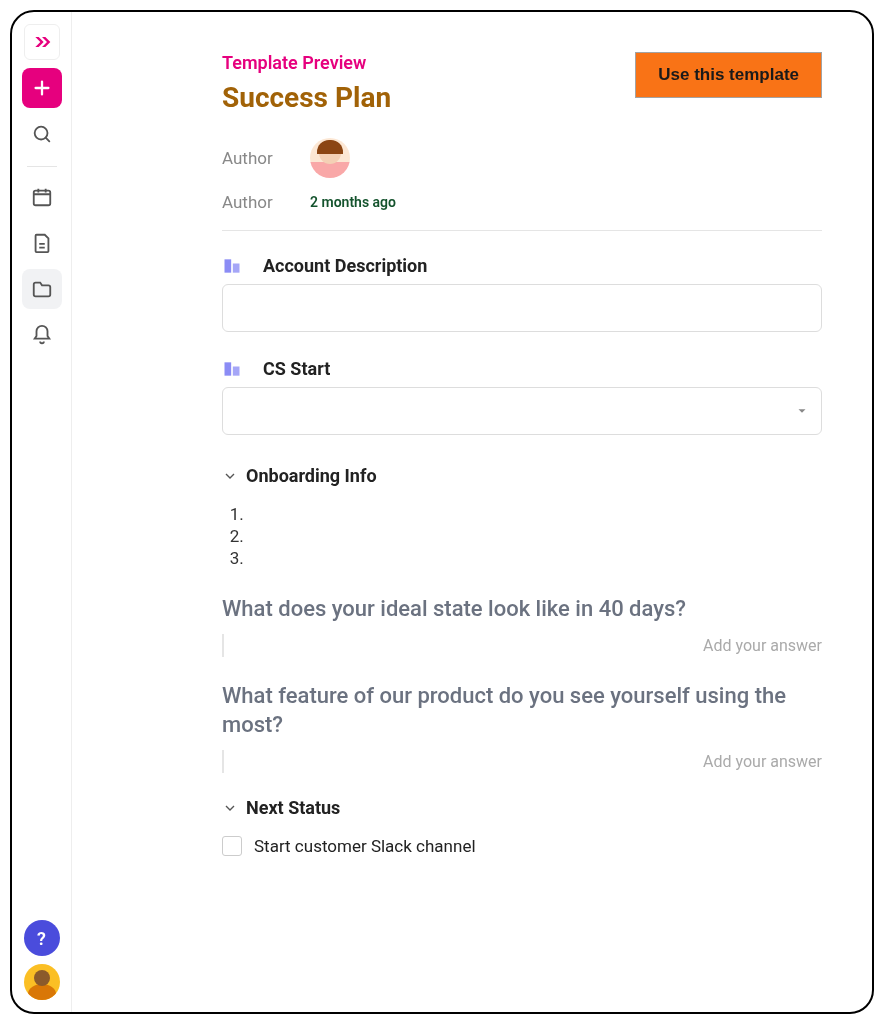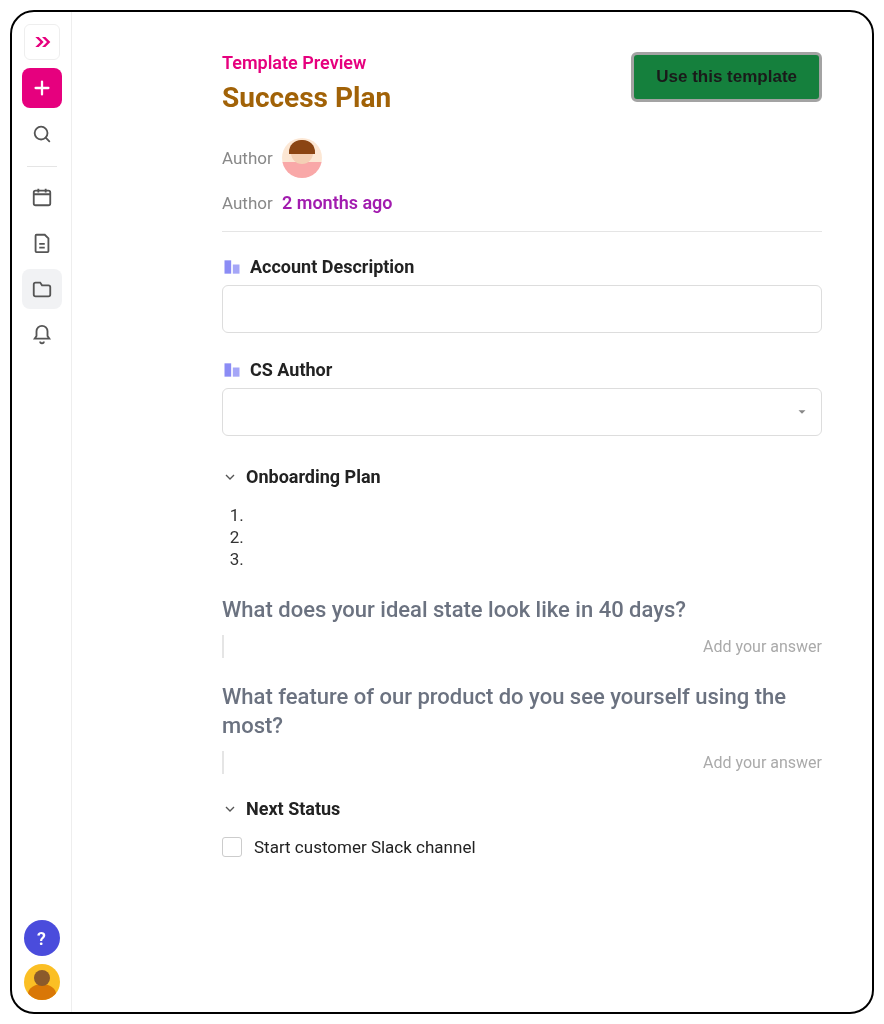--- a/index.html
+++ b/index.html
@@ -129,42 +129,43 @@
   font-size: 18px;
   margin-bottom: 8px;
 }
 .title {
   font-size: 28px;
   font-weight: 700;
   color: #a16207;
   margin-bottom: 24px;
 }
 .use-btn {
-  border: 3px solid #a3a3a3;
-  background: #15803d;
-  border-radius: 6px;
+  border: 1px solid #a3a3a3;
+  background: #f97316;
+  border-radius: 0;
   padding: 12px 22px;
   font-size: 17px;
   font-weight: 600;
   color: #1a1a1a;
   cursor: pointer;
 }
 .meta-row {
   display: flex;
   align-items: center;
+  gap: 28px;
   margin-bottom: 14px;
 }
 .meta-label {
   color: #888;
   font-size: 17px;
   width: 60px;
 }
 .meta-value {
-  color: #a21caf;
-  font-size: 18px;
+  color: #14532d;
+  font-size: 14px;
   font-weight: 600;
 }
 .author-avatar {
   width: 40px;
   height: 40px;
   border-radius: 50%;
   background: linear-gradient(#fce7d4 60%, #f9a8a8 60%);
   position: relative;
   overflow: hidden;
 }
@@ -196,21 +197,21 @@
   font-weight: 700;
   font-size: 18px;
   color: #222;
   margin-bottom: 18px;
   cursor: pointer;
 }
 .section-header svg { width: 16px; height: 16px; color:#555; }
 .field-label-row {
   display: flex;
   align-items: center;
-  gap: 8px;
+  gap: 21px;
   margin-bottom: 8px;
 }
 .sf-icon {
   width: 20px; height: 20px;
 }
 .field-label {
   font-weight: 700;
   font-size: 18px;
   color: #222;
 }
@@ -356,33 +357,33 @@
         </svg>
       <span class="field-label">Account Description</span>
     </div>
     <input class="text-input" value="" style="">
 
     <div class="field-label-row">
       <svg class="sf-icon" viewBox="0 0 24 24">
           <rect x="3" y="4" width="8" height="16" fill="#8b8cf5"></rect>
           <rect x="13" y="9" width="8" height="11" fill="#a5a6f7"></rect>
         </svg>
-      <span class="field-label">CS Author</span>
+      <span class="field-label">CS Start</span>
     </div>
     <div class="select-box">
       <svg width="14" height="14" viewBox="0 0 24 24">
           <path d="M6 9l6 6 6-6z" fill="currentColor"></path>
         </svg>
     </div>
 
     <div class="section-header">
       <svg viewBox="0 0 24 24">
           <path d="M6 9l6 6 6-6" fill="none" stroke="currentColor" stroke-width="2"></path>
         </svg>
-      <span>Onboarding Plan</span>
+      <span>Onboarding Info</span>
     </div>
 
     <ol class="ol">
       <li></li>
       <li></li>
       <li></li>
     </ol>
 
     <div class="question">What does your ideal state look like in 40 days?</div>
     <div class="answer-slot">Add your answer</div>

